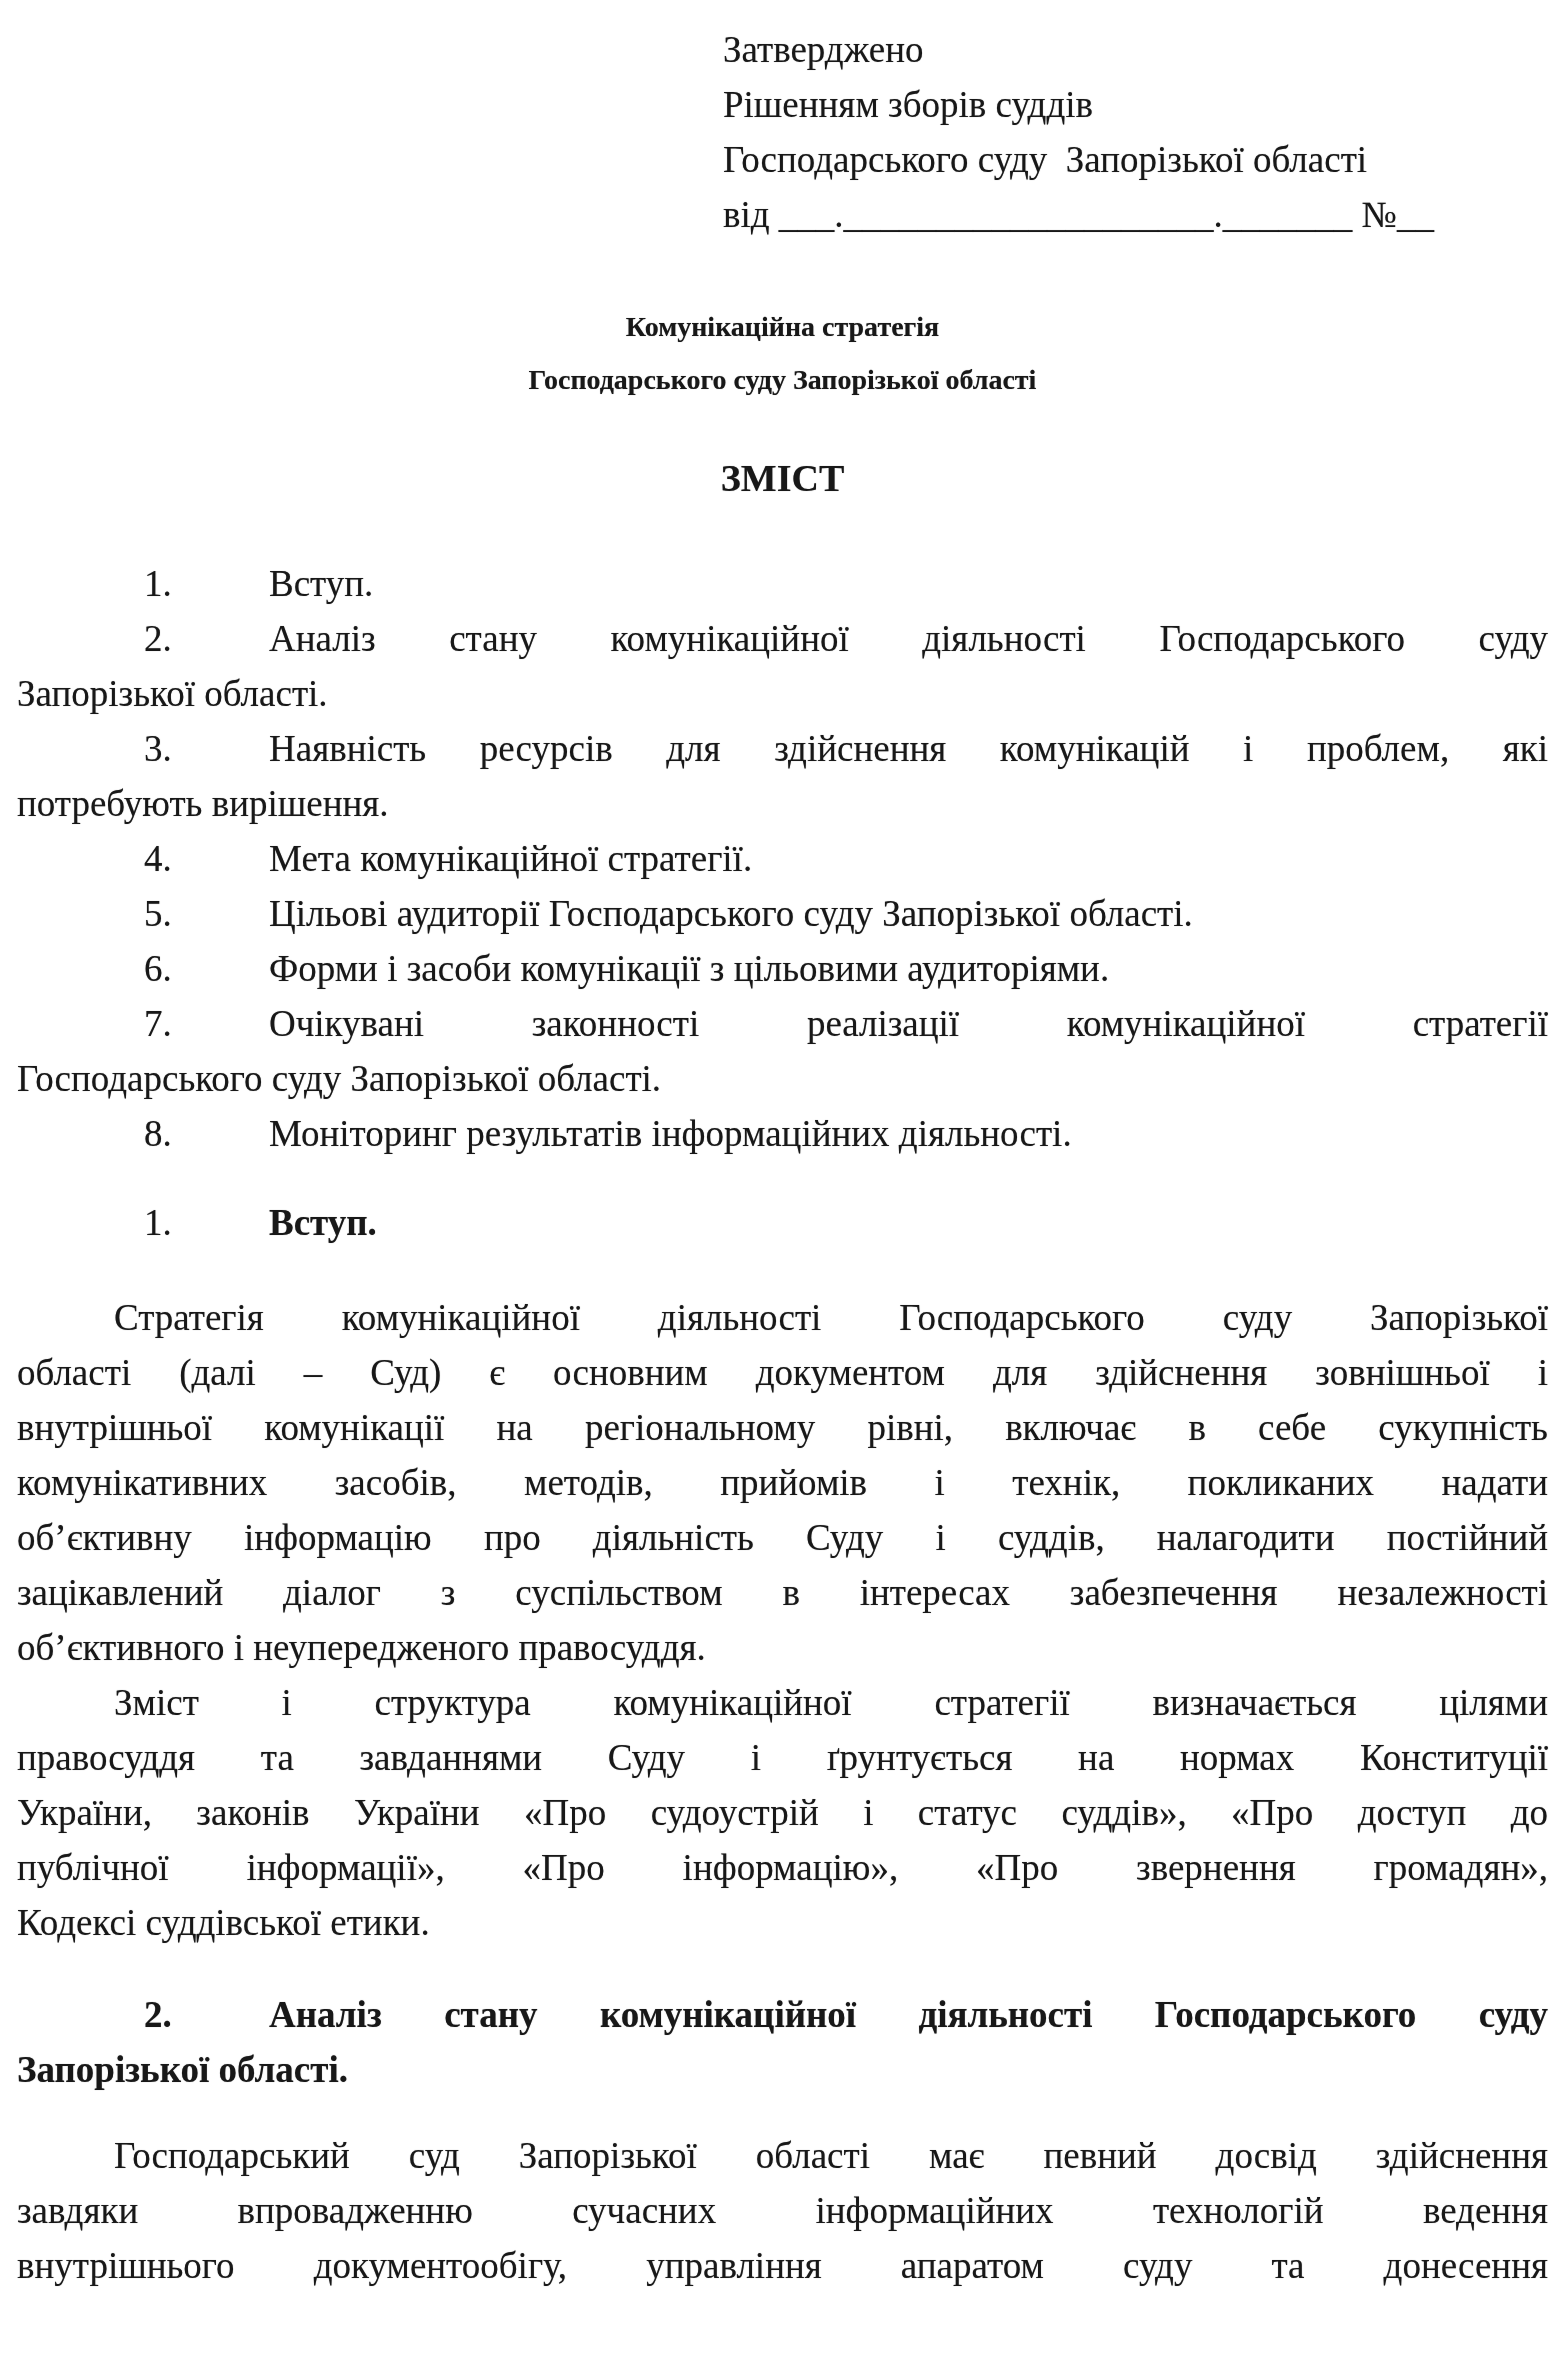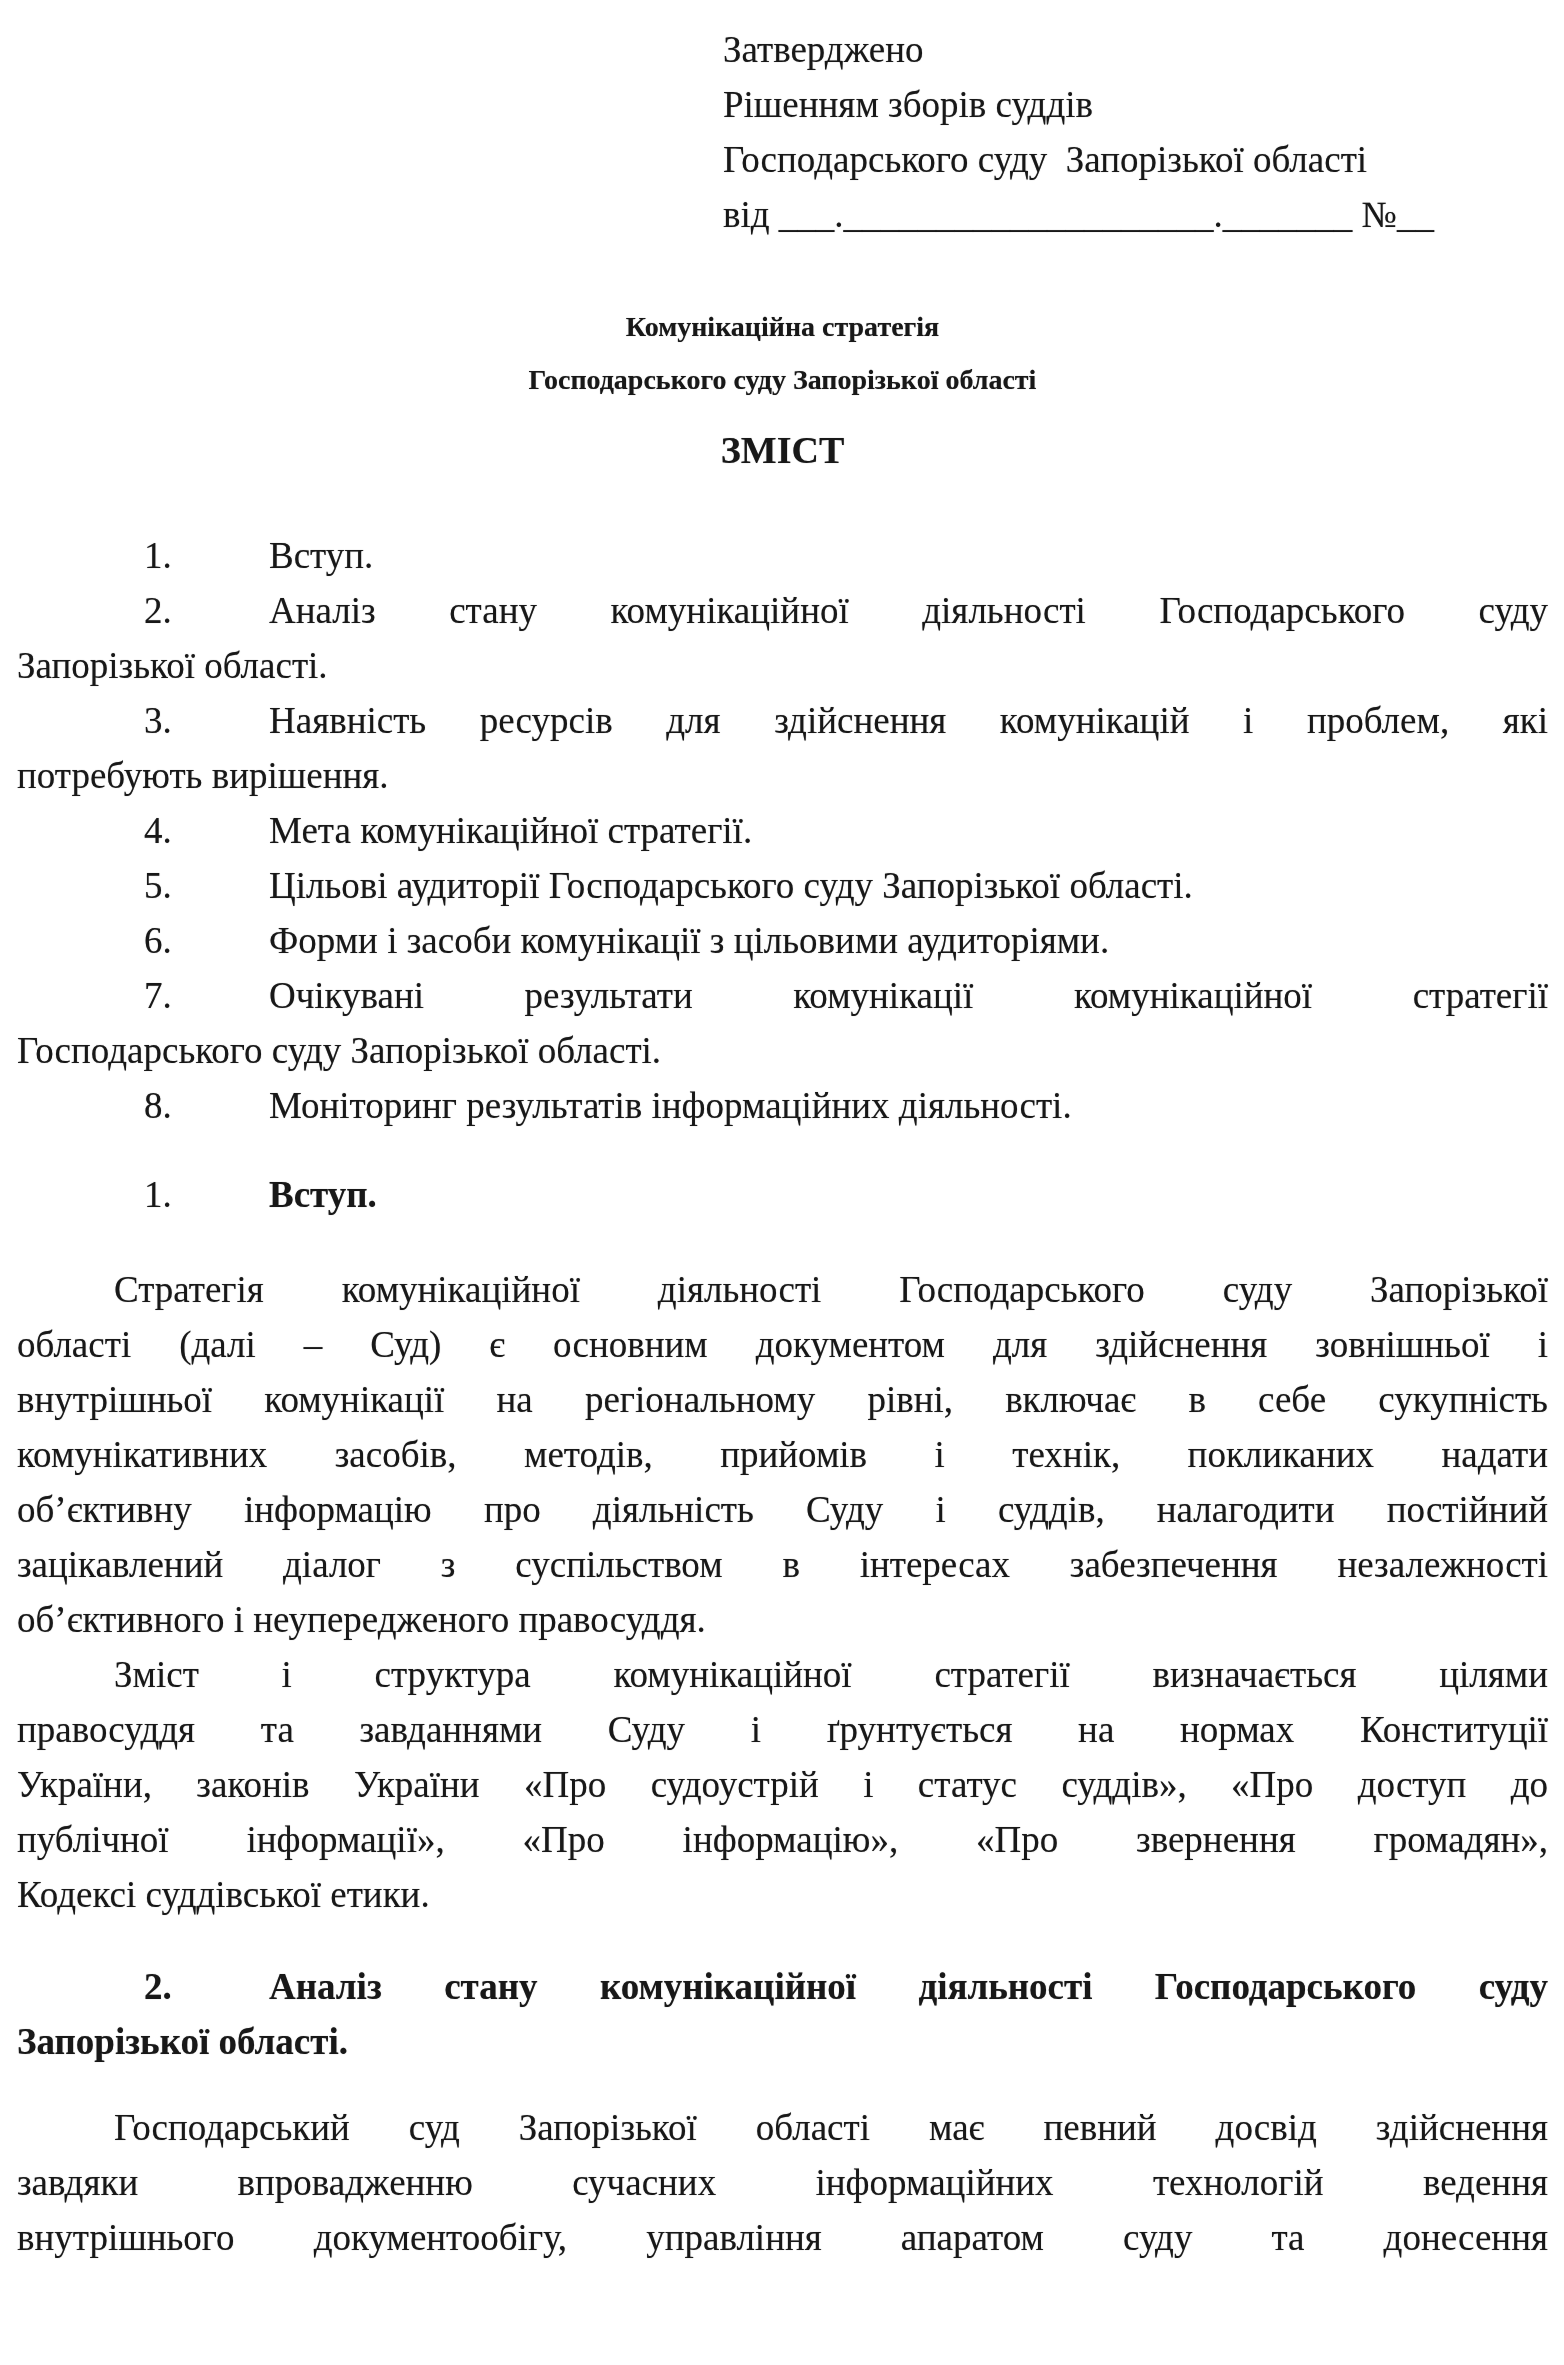--- a/index.html
+++ b/index.html
@@ -12,21 +12,21 @@
   .line{font-size:37px;line-height:55px;text-align:justify;text-align-last:justify;}
   .line.natural{text-align:left;text-align-last:left;}
   .ind{display:inline-block;width:127px;}
   .pind{display:inline-block;width:97px;}
   .numbox{display:inline-block;width:125px;}
   .bold{font-weight:bold;}
   .approval{margin-left:706px;}
   .approval .line{text-align:left;text-align-last:left;white-space:pre-wrap;line-height:55px;}
   .title-block{margin-top:58px;}
   .title-block .tline{font-size:28px;line-height:53px;font-weight:bold;text-align:center;text-align-last:center;}
-  .zmist{margin-top:22px;font-size:38px;line-height:44px;font-weight:bold;text-align:center;}
+  .zmist{margin-top:50px;font-size:38px;line-height:44px;font-weight:bold;text-align:center;}
   .toc{margin-top:56px;}
   .sec-heading{margin-top:34px;}
   .para-first{margin-top:40px;}
   .sec2-heading{margin-top:37px;}
   .para3{margin-top:31px;}
 </style>
 </head>
 <body>
 
 <div class="page">
@@ -66,21 +66,21 @@
 
     <div>
         <div class="line natural"><span class="ind"></span><span class="numbox">5.</span><span>Цільові аудиторії Господарського суду Запорізької області.</span></div>
       </div>
 
     <div>
         <div class="line natural"><span class="ind"></span><span class="numbox">6.</span><span>Форми і засоби комунікації з цільовими аудиторіями.</span></div>
       </div>
 
     <div>
-        <div class="line"><span class="ind"></span><span class="numbox">7.</span><span>Очікувані результати комунікації комунікаційної стратегії</span></div>
+        <div class="line"><span class="ind"></span><span class="numbox">7.</span><span>Очікувані законності реалізації комунікаційної стратегії</span></div>
         <div class="line natural">Господарського суду Запорізької області.</div>
       </div>
 
     <div>
         <div class="line natural"><span class="ind"></span><span class="numbox">8.</span><span>Моніторинг результатів інформаційних діяльності.</span></div>
       </div>
   </div>
 
   <div class="sec-heading">
     <div class="line natural"><span class="ind"></span><span class="numbox">1.</span><span class="bold">Вступ.</span></div>

